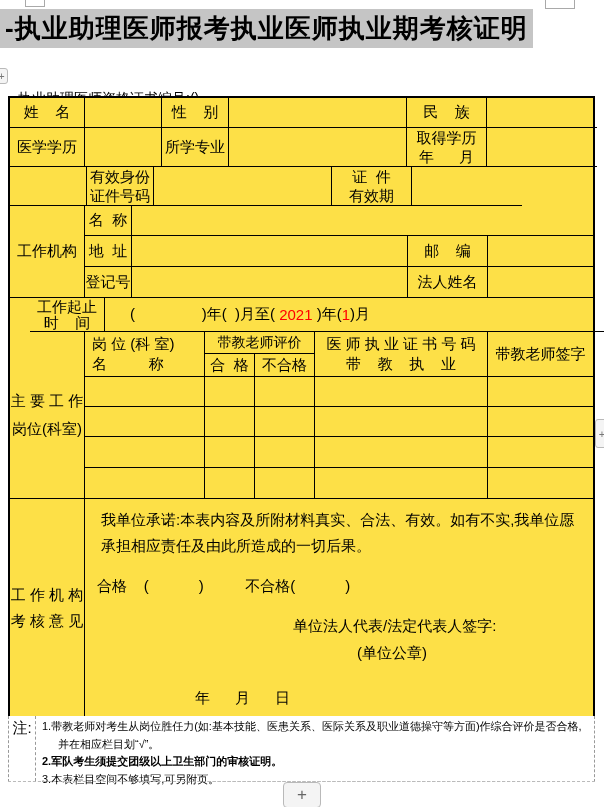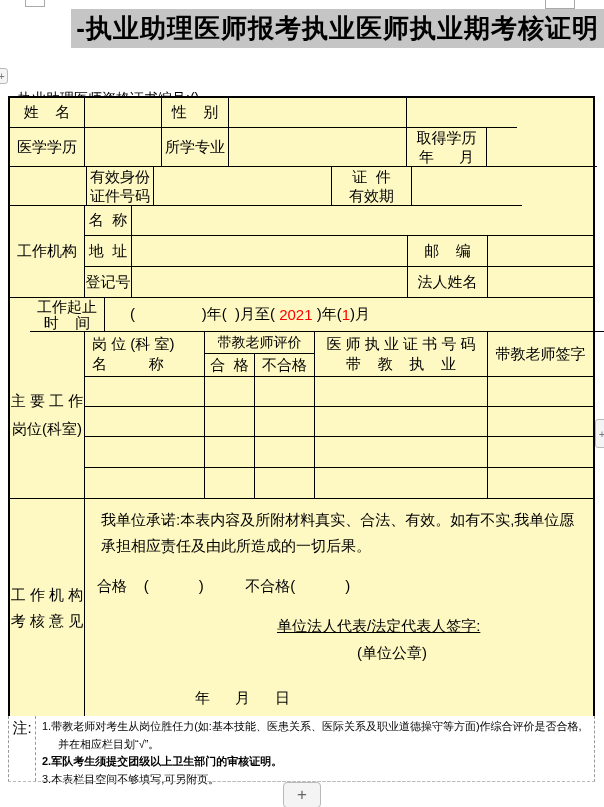--- a/index.html
+++ b/index.html
@@ -4,29 +4,29 @@
 <style>
   * { margin:0; padding:0; box-sizing:border-box; }
   body { background:#fff; font-family:"Liberation Sans", sans-serif; }
   .page {
     position:relative; width:604px; height:807px; background:#ffffff;
     overflow:hidden; color:#000; font-size:15px;
   }
   .pre { white-space:pre; }
 
   
-  .title-wrap { position:absolute; top:9px; left:0; right:0; text-align:right; }
+  .title-wrap { position:absolute; top:9px; left:0; right:0; text-align:left; }
   .title-hl { display:inline-block; background:#c5c5c5; font-size:26px; font-weight:bold;
               padding:2px 5px; letter-spacing:1px; white-space:pre; }
 
   
   .certs { position:absolute; left:18px; top:53px; font-size:14px; line-height:18px; white-space:pre; }
 
   
-  .tbl { position:absolute; left:8px; top:96px; width:587px; border:2px solid #000; background:#fef9c3; }
+  .tbl { position:absolute; left:8px; top:96px; width:587px; border:2px solid #000; background:#fde047; }
   .row { display:flex; width:100%; }
   .c {
     border-right:1.5px solid #000; border-bottom:1.5px solid #000;
     display:flex; align-items:center; justify-content:center;
     white-space:pre; font-size:15px; overflow:hidden; flex:0 0 auto;
   }
   .c.last { border-right:none; }
   .c.left { justify-content:flex-start; padding-left:8px; }
   .col { display:flex; flex-direction:column; }
   .two { flex-direction:column; line-height:19px; justify-content:center; }
@@ -81,20 +81,21 @@
     <div class="pre">执业助理医师执业证书编号:()</div>
   </div>
 
   <div class="tbl">
 
     <div class="row" style="height:30px;">
       <div class="c" style="width:75px;">姓    名</div>
       <div class="c" style="width:77px;"></div>
       <div class="c" style="width:67px;">性    别</div>
       <div class="c" style="width:178px;"></div>
+      <div class="c" style="width:80px;">民    族</div>
       <div class="c last" style="width:110px;"></div>
     </div>
 
     <div class="row" style="height:39px;">
       <div class="c" style="width:75px;">医学学历</div>
       <div class="c" style="width:77px;"></div>
       <div class="c" style="width:67px;">所学专业</div>
       <div class="c" style="width:178px;"></div>
       <div class="c two" style="width:80px;">
         <span>取得学历</span>
@@ -207,21 +208,21 @@
     </div>
 
     <div class="row" style="height:219px;">
       <div class="c two nb" style="width:75px; height:217px; line-height:26px;">
         <span class="pre">工 作 机 构</span>
         <span class="pre">考 核 意 见</span>
       </div>
       <div class="c last nb assess-content" style="width:508px; height:217px;">
         <div class="abs" style="left:16px; top:8px; width:488px; white-space:normal; line-height:26px; font-size:15px;">我单位承诺:本表内容及所附材料真实、合法、有效。如有不实,我单位愿承担相应责任及由此所造成的一切后果。</div>
         <div class="abs" style="left:12px; top:78px;">合格    (            )          不合格(            )</div>
-        <div class="abs" style="left:192px; top:118px;text-decoration:underline;">单位法人代表/法定代表人签字:</div>
+        <div class="abs" style="left:208px; top:118px;">单位法人代表/法定代表人签字:</div>
         <div class="abs" style="left:272px; top:145px;">(单位公章)</div>
         <div class="abs" style="left:110px; bottom:8px;">年      月      日</div>
       </div>
     </div>
   </div>
 
   <div class="notes">
     <div class="notes-label pre">注:</div>
     <div class="notes-body">
       <div class="note-item">1.带教老师对考生从岗位胜任力(如:基本技能、医患关系、医际关系及职业道德操守等方面)作综合评价是否合格,并在相应栏目划“√”。</div>

